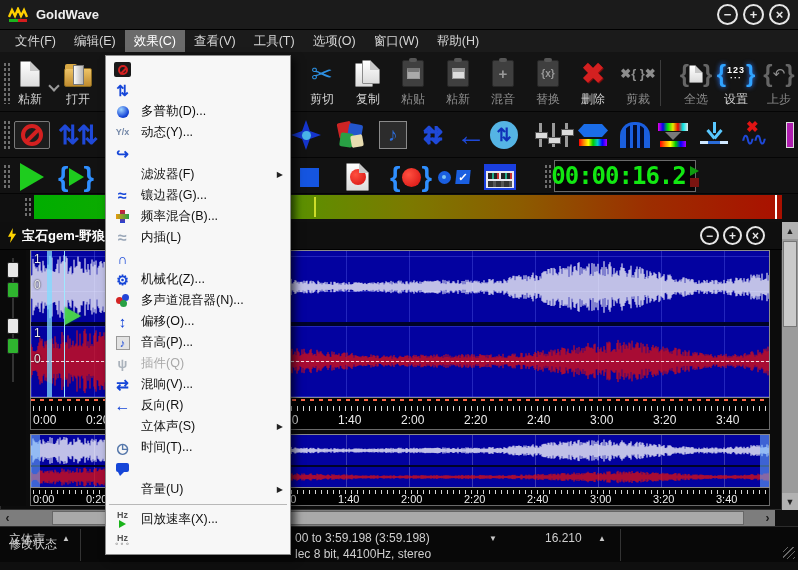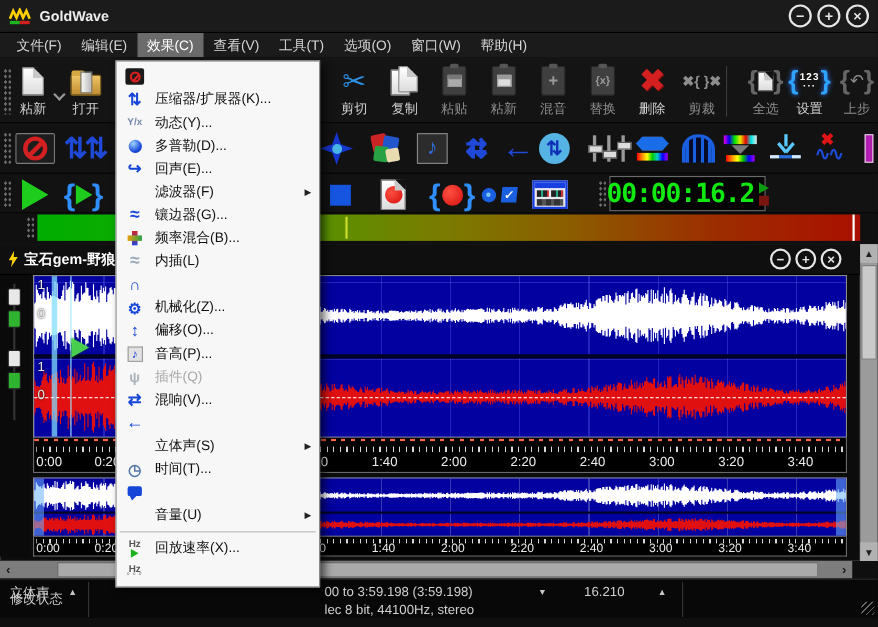--- a/index.html
+++ b/index.html
@@ -341,59 +341,57 @@
   <div class="harr" id="harrR">›</div>
 </div>
 <div id="corner"></div>
 
 <div id="statusbar">
   <span class="st" style="left:9px;top:4px">立体声</span>
   <span class="spin" style="left:62px;top:7px">▲</span>
   <div class="stsep" style="left:80px"></div>
   <span class="st" style="left:295px;top:4px">00 to 3:59.198 (3:59.198)</span>
   <span class="spin" style="left:489px;top:7px">▼</span>
-  <span class="st" style="left:531px;top:4px">16.210</span>
+  <span class="st" style="left:545px;top:4px">16.210</span>
   <span class="spin" style="left:598px;top:7px">▲</span>
   <div class="stsep" style="left:620px"></div>
   <span class="st" style="left:9px;top:9px">修改状态</span>
   <span class="st" style="left:295px;top:20px">lec 8 bit, 44100Hz, stereo</span>
   <div id="grip"></div>
 </div>
 
 <div id="effects-menu">
     <div class="mrow">
       <div class="mic">
         <span class="noWrap">
           <span class="noIc mini"></span>
         </span>
       </div>
     </div>
     <div class="mrow">
       <div class="mic">
         <span style="color:#1646d8;font-size:15px;font-weight:bold;line-height:1">⇅</span>
       </div>
-      <div class="mlab">压缩器/扩展器(K)...</div>
+    </div>
+    <div class="mrow">
+      <div class="mic">
+        <span class="dopp"></span>
+      </div>
+      <div class="mlab">多普勒(D)...</div>
     </div>
     <div class="mrow">
       <div class="mic">
         <span style="color:#7488a8;font-size:9px;font-weight:bold;line-height:1">Y/x</span>
       </div>
       <div class="mlab">动态(Y)...</div>
     </div>
     <div class="mrow">
       <div class="mic">
-        <span class="dopp"></span>
-      </div>
-      <div class="mlab">多普勒(D)...</div>
-    </div>
-    <div class="mrow">
-      <div class="mic">
         <span style="color:#1646d8;font-size:15px;font-weight:bold;line-height:1">↪</span>
       </div>
-      <div class="mlab">回声(E)...</div>
     </div>
     <div class="mrow">
       <div class="mic"></div>
       <div class="mlab">滤波器(F)</div>
       <div class="marr">▶</div>
     </div>
     <div class="mrow">
       <div class="mic">
         <span style="color:#1646d8;font-size:16px;font-weight:bold;line-height:1">≈</span>
       </div>
@@ -417,20 +415,30 @@
       </div>
     </div>
     <div class="mrow">
       <div class="mic">
         <span style="color:#1646d8;font-size:14px;font-weight:bold;line-height:1">⚙</span>
       </div>
       <div class="mlab">机械化(Z)...</div>
     </div>
     <div class="mrow">
       <div class="mic">
+        <span class="cmx">
+          <i></i>
+          <i></i>
+          <i></i>
+        </span>
+      </div>
+      <div class="mlab">多声道混音器(N)...</div>
+    </div>
+    <div class="mrow">
+      <div class="mic">
         <span style="color:#1646d8;font-size:15px;font-weight:bold;line-height:1">↕</span>
       </div>
       <div class="mlab">偏移(O)...</div>
     </div>
     <div class="mrow">
       <div class="mic">
         <span class="mpitch">♪</span>
       </div>
       <div class="mlab">音高(P)...</div>
     </div>
@@ -443,20 +451,21 @@
     <div class="mrow">
       <div class="mic">
         <span style="color:#1646d8;font-size:15px;font-weight:bold;line-height:1">⇄</span>
       </div>
       <div class="mlab">混响(V)...</div>
     </div>
     <div class="mrow">
       <div class="mic">
         <span style="color:#1646d8;font-size:16px;font-weight:bold;line-height:1">←</span>
       </div>
+      <div class="mlab">反向(R)</div>
     </div>
     <div class="mrow">
       <div class="mic"></div>
       <div class="mlab">立体声(S)</div>
       <div class="marr">▶</div>
     </div>
     <div class="mrow">
       <div class="mic">
         <span style="color:#5577aa;font-size:14px;font-weight:bold;line-height:1">◷</span>
       </div>

